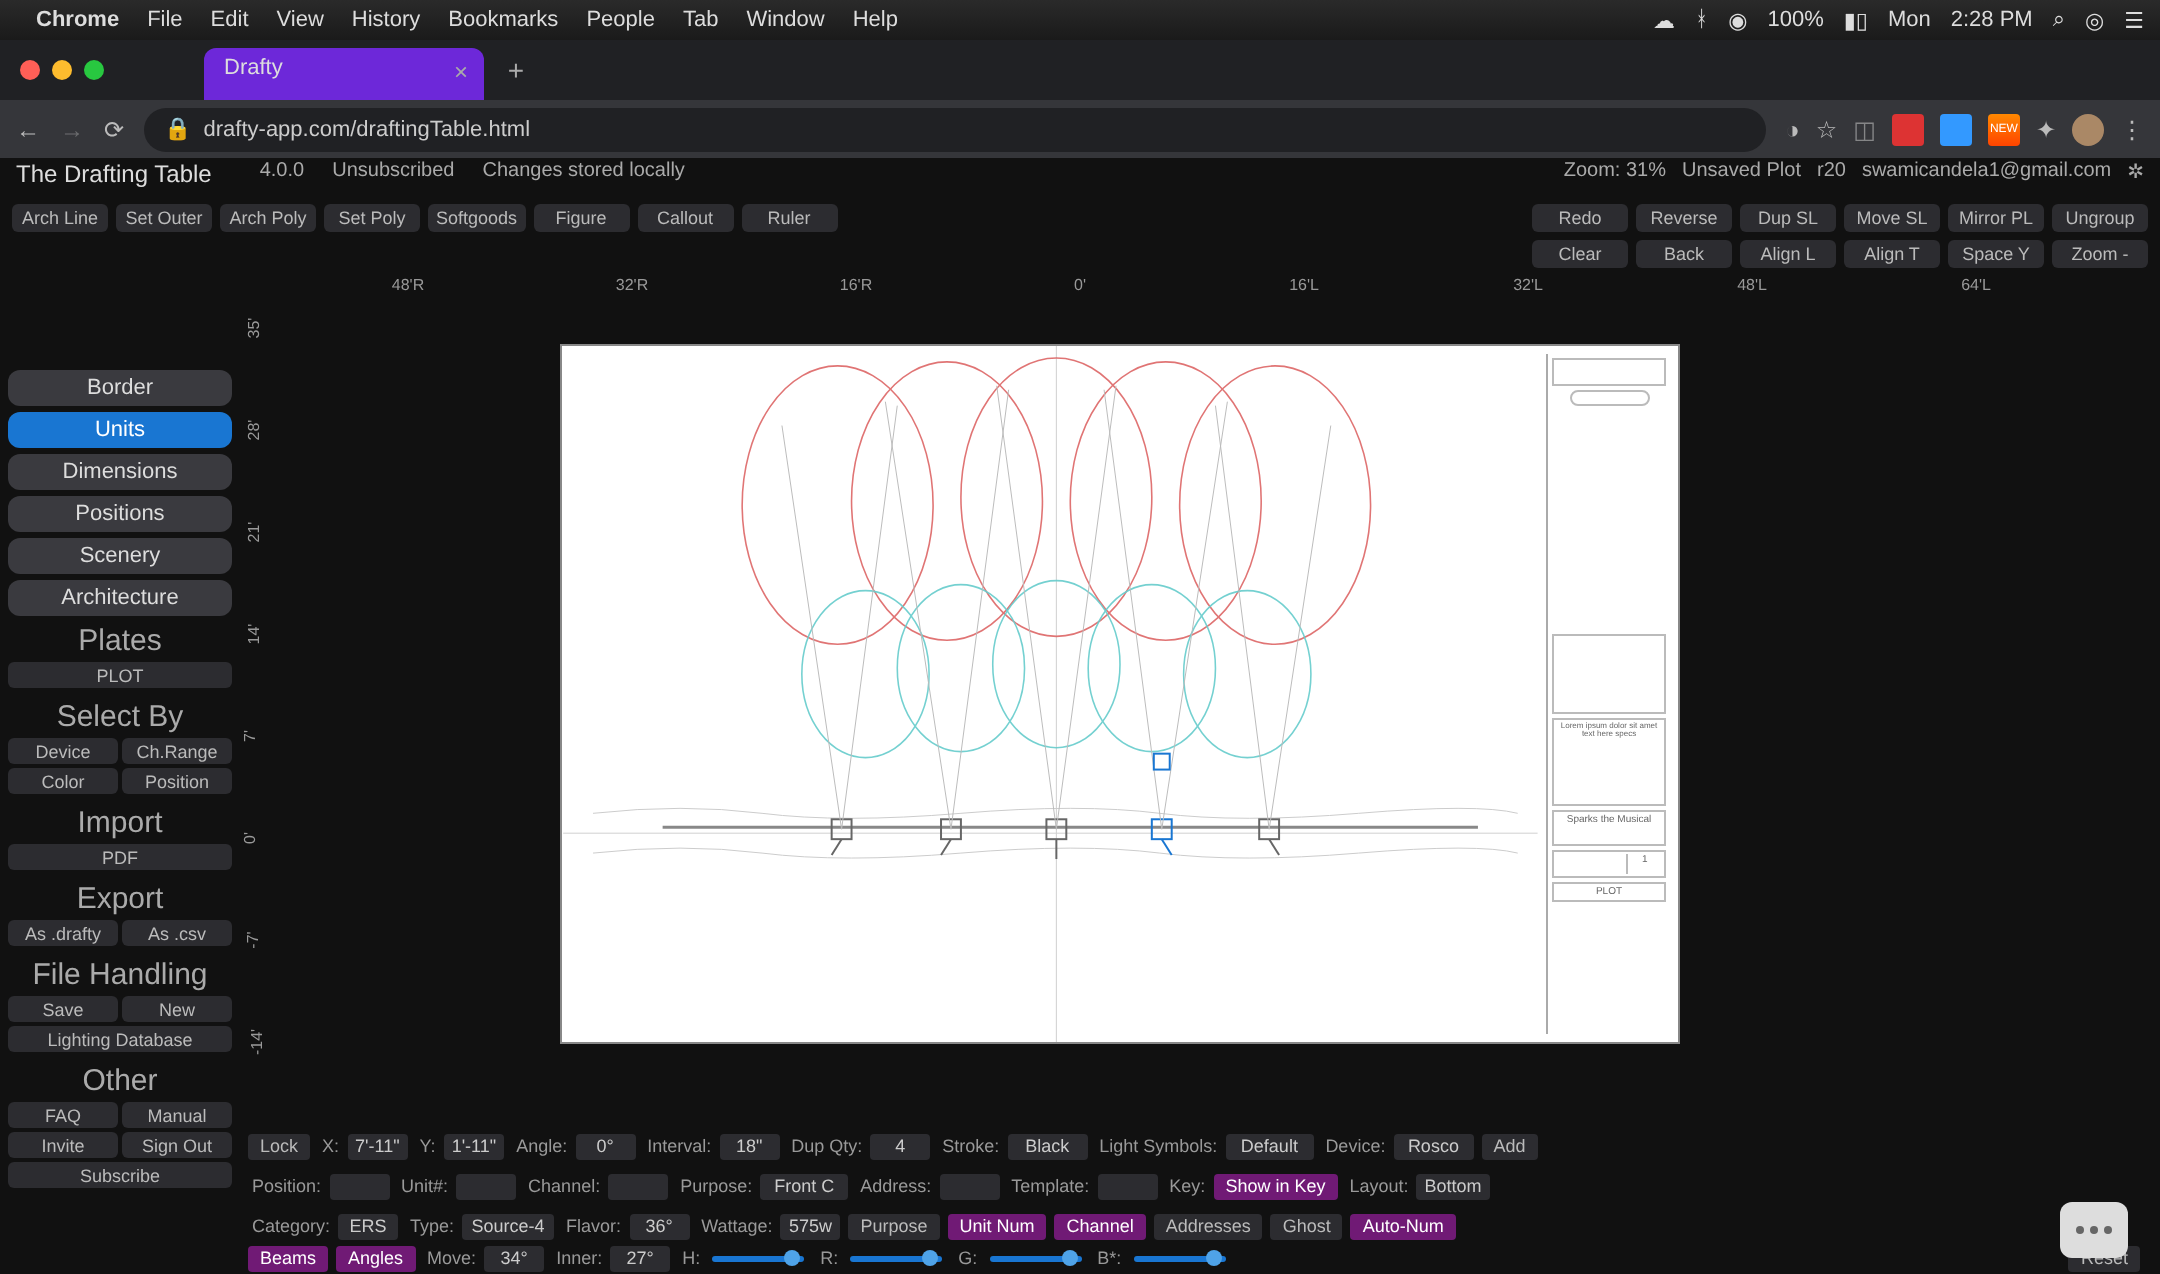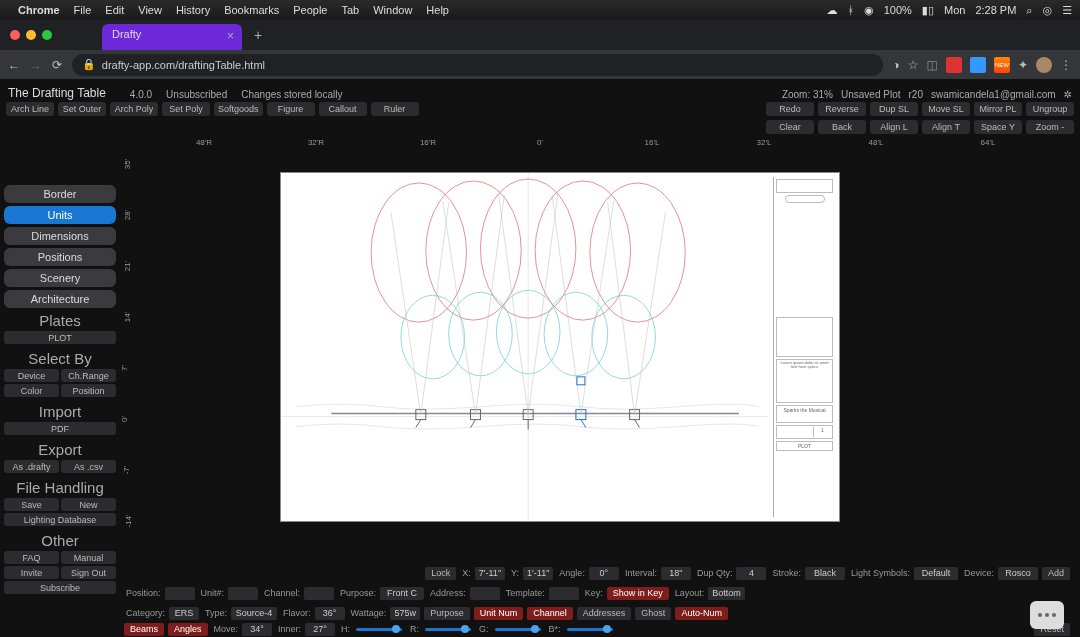--- a/index.html
+++ b/index.html
@@ -23,21 +23,21 @@
 .newtab { width: 24px; text-align: center; color: #aaa; font-size: 14px; margin-left: 4px; }
 
 
 .url-bar { height: 30px; background: #35363a; display: flex; align-items: center; padding: 0 8px; gap: 10px; font-size: 12px; color: #bbb; border-bottom: 1px solid #111; }
 .url-field { flex: 1; background: #202124; border-radius: 12px; height: 22px; display: flex; align-items: center; padding: 0 10px; font-size: 11px; color: #ccc; }
 .url-icons-right { display: flex; gap: 8px; align-items: center; }
 .ext-badge { width: 16px; height: 16px; border-radius: 2px; display: inline-block; }
 
 
 .app { position: absolute; top: 80px; left: 0; right: 0; bottom: 0; background: #111; }
-.app-header { height: 20px; display: flex; align-items: flex-end; padding: 0 8px; font-size: 10px; color: #aaa; background: #111; }
+.app-header { height: 20px; display: flex; align-items: flex-start; padding: 0 8px; font-size: 10px; color: #aaa; background: #111; }
 .app-header .title { color: #ddd; font-size: 12px; margin-right: 24px; }
 .app-header .meta { margin-right: 14px; }
 .app-header .spacer { flex: 1; }
 .app-header .right { margin-left: 8px; }
 
 
 .toolbar { display: flex; padding: 2px 6px; gap: 4px; }
 .toolbar .group-left { display: flex; gap: 4px; flex-wrap: wrap; }
 .toolbar .group-right { display: flex; gap: 4px; margin-left: auto; }
 .tbtn { background: #2c2c30; color: #bbb; border: none; border-radius: 3px; height: 14px; font-size: 9px; padding: 0 4px; min-width: 48px; text-align: center; line-height: 14px; cursor: pointer; }
@@ -57,25 +57,25 @@
 .ruler-h span { position: absolute; transform: translateX(-50%); }
 .ruler-v { position: absolute; left: 0; top: 12px; bottom: 0; width: 14px; font-size: 8px; color: #999; }
 .ruler-v span { position: absolute; transform: translateY(-50%) rotate(-90deg); transform-origin: center; left: 2px; }
 .paper { position: absolute; left: 160px; top: 34px; width: 560px; height: 350px; background: #fff; border: 1px solid #888; }
 .paper svg { width: 100%; height: 100%; }
 .titleblock { position: absolute; right: 4px; top: 4px; bottom: 4px; width: 62px; border-left: 1px solid #aaa; }
 .tb-box { border: 1px solid #bbb; margin: 2px; font-size: 5px; color: #666; padding: 1px; text-align: center; }
 
 
 .status1, .status2, .status3 { position: absolute; left: 120px; right: 6px; height: 16px; display: flex; align-items: center; gap: 4px; font-size: 9px; color: #aaa; padding: 0 4px; }
-.status1 { bottom: 56px; justify-content: flex-end; } .status2 { bottom: 36px; } .status3 { bottom: 16px; }
+.status1 { bottom: 56px; } .status2 { bottom: 36px; } .status3 { bottom: 16px; }
 .sfield { background: #2c2c30; border-radius: 2px; height: 13px; padding: 0 4px; line-height: 13px; color: #ccc; min-width: 30px; text-align: center; }
 .slabel { color: #999; margin-left: 2px; }
 .sbtn { background: #2c2c30; border-radius: 2px; height: 13px; padding: 0 6px; line-height: 13px; color: #bbb; cursor: pointer; }
-.sbtn.blue { background: #7f1d1d; color: #fff; }
+.sbtn.blue { background: #701a75; color: #fff; }
 .slider { width: 46px; height: 3px; background: #1976d2; border-radius: 2px; position: relative; display: inline-block; margin: 0 2px; }
 .slider::after { content: ''; position: absolute; width: 8px; height: 8px; background: #4fa3e8; border-radius: 50%; top: -3px; right: 2px; }
 
 
 .watermark { position: absolute; right: 16px; bottom: 8px; color: #fff; font-size: 22px; font-weight: 600; display: flex; align-items: center; gap: 8px; text-shadow: 0 1px 2px #000; }
 .wm-bubble { width: 34px; height: 28px; background: #ddd; border-radius: 6px; position: relative; display: flex; align-items: center; justify-content: center; }
 .wm-bubble::after { content: ''; position: absolute; bottom: -5px; right: 6px; border: 5px solid transparent; border-top-color: #ddd; }
 .wm-dots { display: flex; gap: 3px; }
 .wm-dots span { width: 4px; height: 4px; border-radius: 50%; background: #666; }
 </style>

